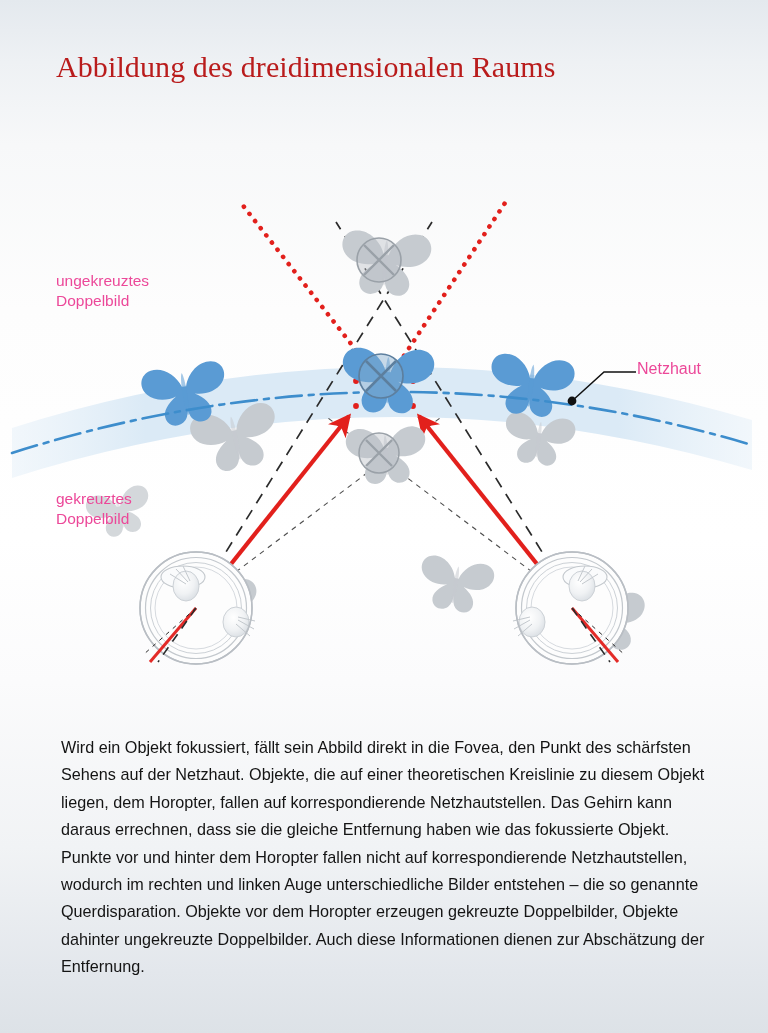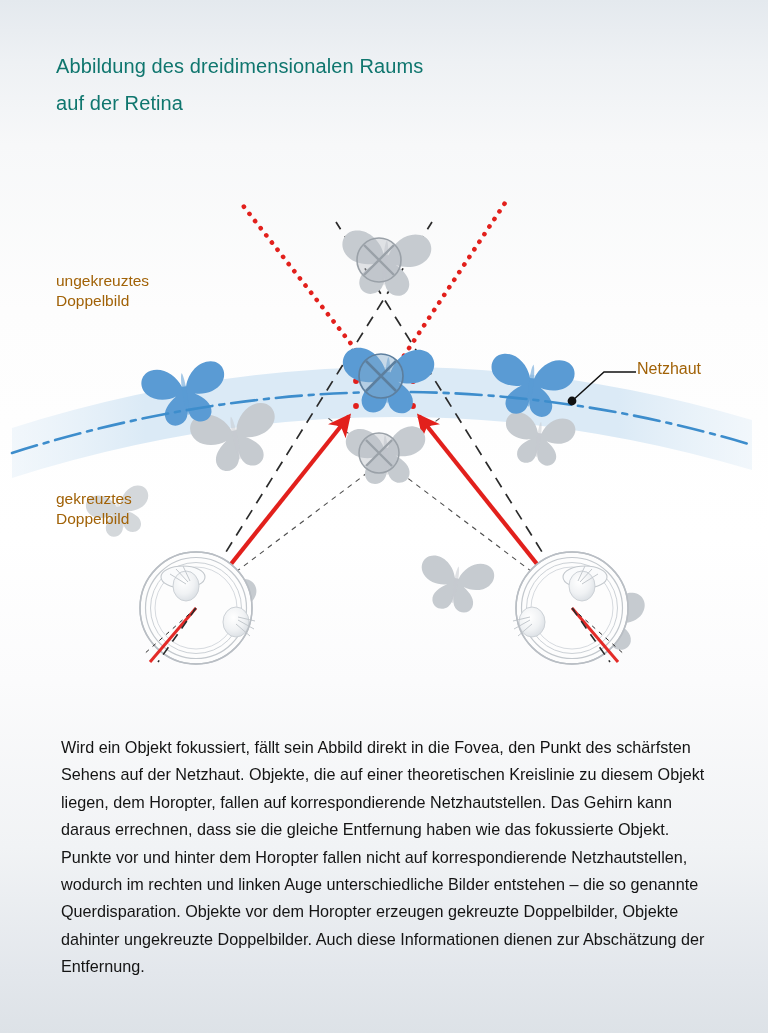--- a/index.html
+++ b/index.html
@@ -13,38 +13,38 @@
     overflow:hidden;
     position:relative;
   }
   .page{position:absolute;inset:0;}
 
   
   .title-block{
     position:absolute; left:56px; top:48px; width:640px;
   }
   .title-line{
-    font-family:Liberation Sans, sans-serif;
-    font-size:20px;
+    font-family:Liberation Serif, serif;
+    font-size:30px;
     line-height:37px;
-    color:#0f766e;
+    color:#b91c1c;
     letter-spacing:.1px;
     white-space:nowrap;
   }
 
   
   .figure{position:absolute;left:0;top:150px;width:768px;height:560px;}
   .figure svg{display:block;}
 
   
   .diag-label{
     position:absolute;
     font-size:15.5px;
     line-height:20px;
-    color:#a16207;
+    color:#ec4899;
     white-space:nowrap;
   }
   #lbl-ungekreuzt{left:56px;top:271px;}
   #lbl-gekreuzt{left:56px;top:481px;margin-top:8px;}
   #lbl-horopter{left:637px;top:359px;font-size:16px;}
 
   
   .body-copy{
     position:absolute;left:56px;top:729px;width:672px;
     font-size:16.2px;
@@ -53,21 +53,20 @@
   }
   .body-copy p{margin:5px;}
 </style>
 </head>
 <body>
 
 <div class="page">
 
   <div class="title-block">
     <div class="title-line">Abbildung des dreidimensionalen Raums</div>
-    <div class="title-line">auf der Retina</div>
   </div>
 
   <div class="figure">
     <svg width="768" height="560" viewBox="0 0 768 560" xmlns="http://www.w3.org/2000/svg">
       <defs>
 
         <g id="bfly">
           <path d="M0,0
                    C -4,-13 -16,-22 -27,-20
                    C -38,-18 -41,-6 -34,2

